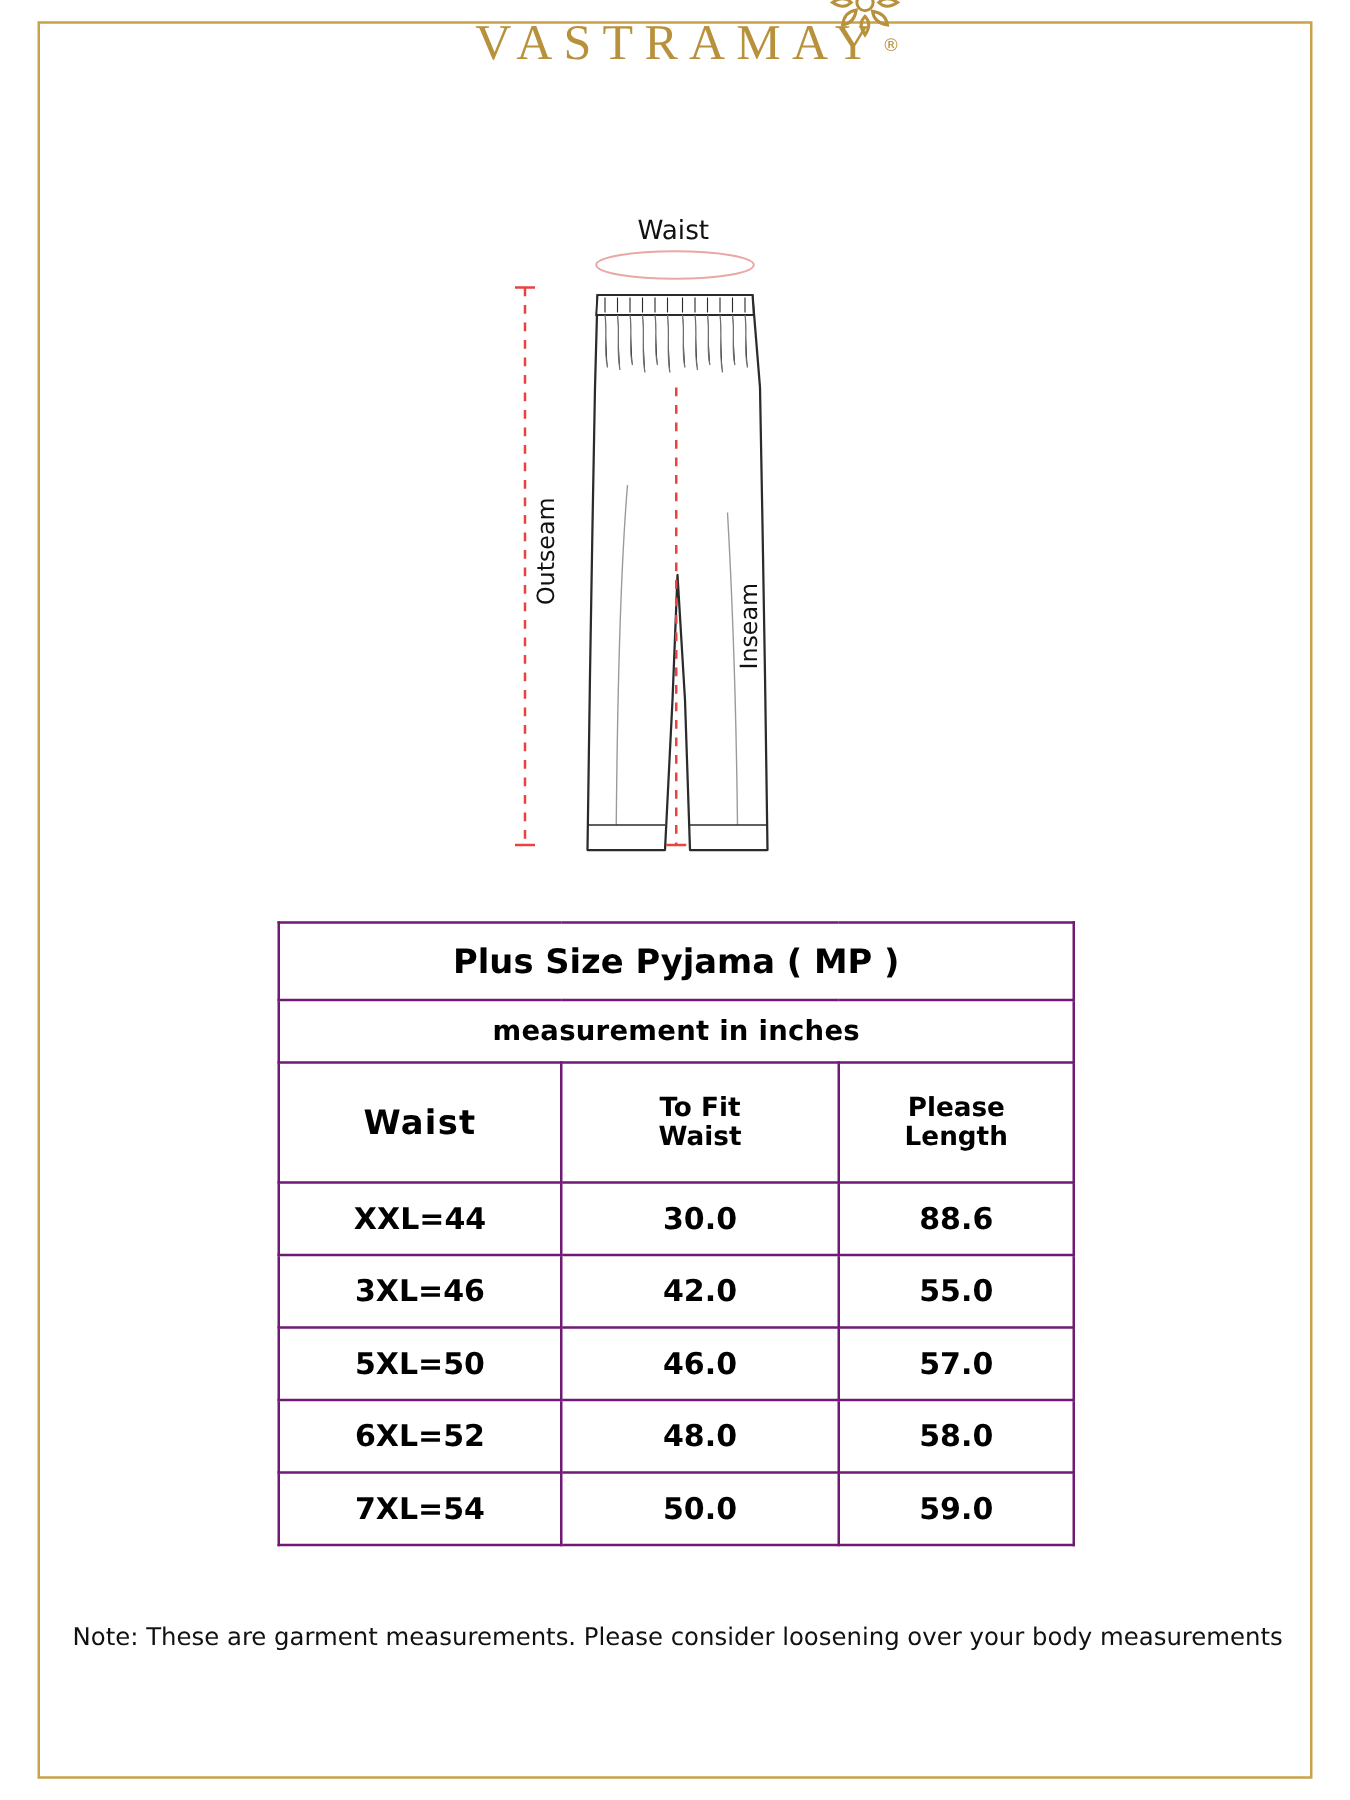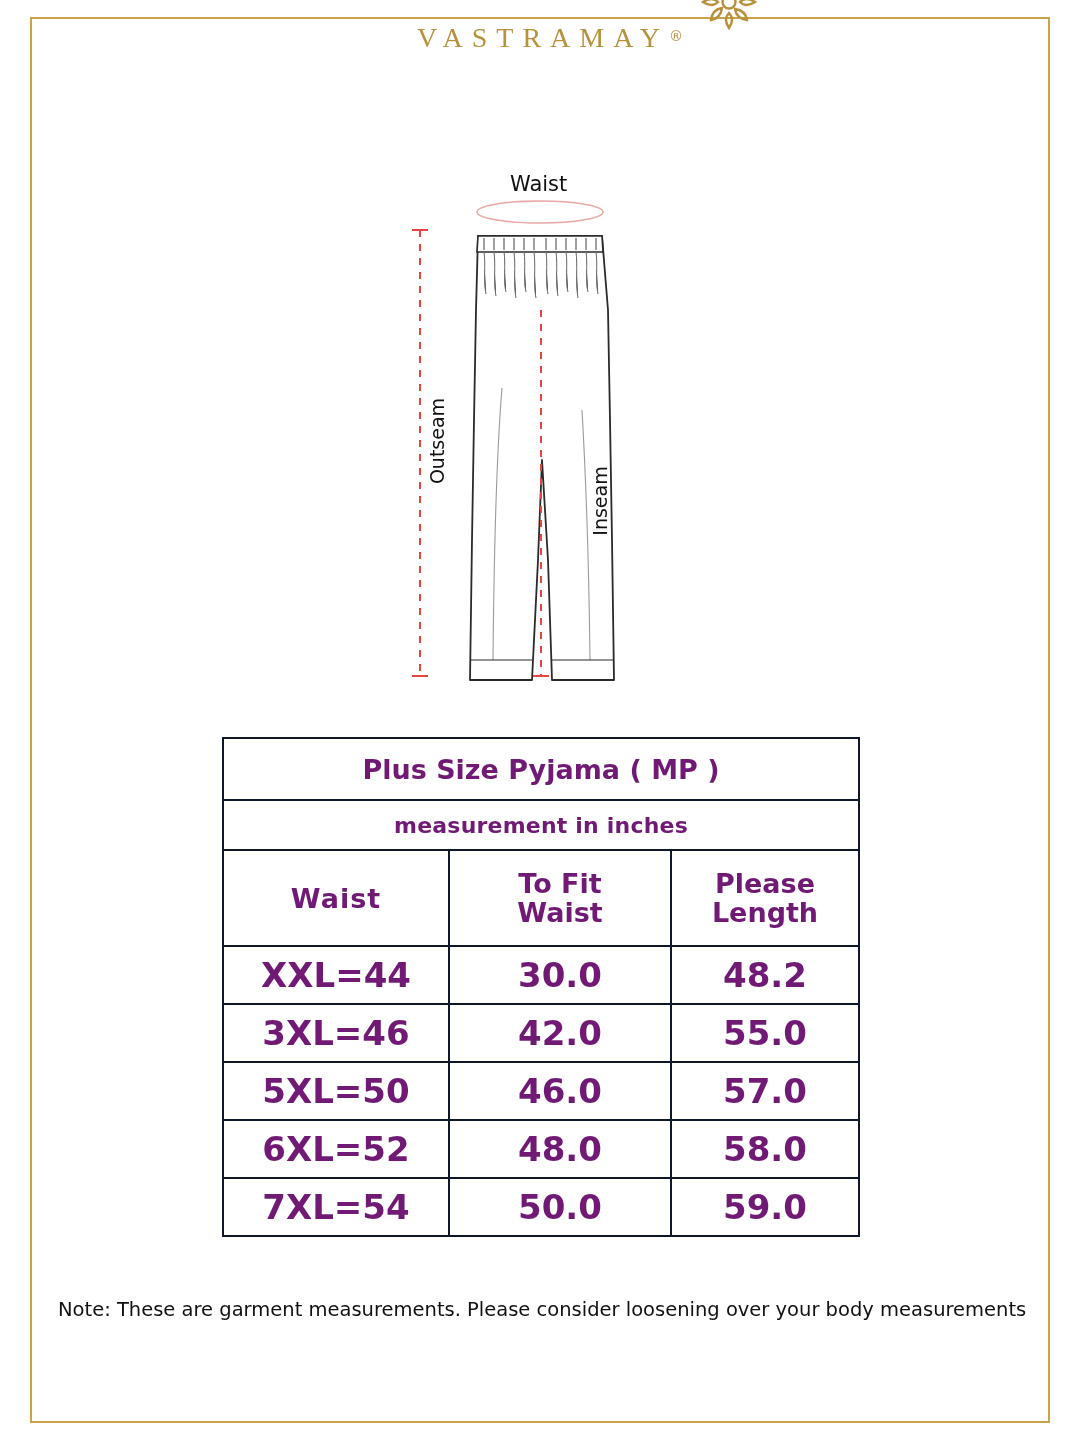--- a/index.html
+++ b/index.html
@@ -41,21 +41,21 @@
   }
   .brand-mark {
     display: block;
     margin: 0 auto;
     width: 64px;
     height: 64px;
   }
   .brand-word {
     display: inline-block;
     font-family: "Liberation Serif", serif;
-    font-size: 28px;
+    font-size: 40px;
     letter-spacing: 9px;
     color: #b8913c;
     font-weight: 400;
     margin-top: -18px;
     padding-left: 8px;
     margin-left: 12px;
   }
   .brand-reg {
     font-size: 14px;
     vertical-align: super;
@@ -115,52 +115,52 @@
     left: 222px;
     top: 737px;
     width: 636px;
   }
   table.size-table {
     border-collapse: collapse;
     width: 636px;
     table-layout: fixed;
   }
   table.size-table td {
-    border: 2px solid #0f172a;
+    border: 2px solid #701a75;
     text-align: center;
-    color: #701a75;
+    color: #000000;
   }
   .t-title {
     font-size: 27px;
     font-weight: bold;
     height: 58px;
     font-family: "DejaVu Sans", sans-serif;
   }
   .t-sub {
     font-size: 22px;
     font-weight: bold;
     height: 46px;
     color: #1a1a2e;
     letter-spacing: 0.2px;
     border-radius: 13px;
   }
   .t-head {
-    font-size: 27px;
+    font-size: 21px;
     font-weight: bold;
     height: 92px;
     line-height: 1.08;
     border-radius: 24px;
   }
   .t-head-size {
     font-size: 27px;
     font-weight: bold;
     letter-spacing: 1px;
   }
   .t-cell {
-    font-size: 34px;
+    font-size: 24px;
     font-weight: bold;
     height: 54px;
   }
   .col-a { width: 226px; }
   .col-b { width: 222px; }
   .col-c { width: 188px; }
 
   
   .note {
     position: absolute;
@@ -288,21 +288,21 @@
           </td>
           <td class="t-head">
             <div>Please</div>
             <div>Length</div>
           </td>
         </tr>
 
         <tr>
           <td class="t-cell">XXL=44</td>
           <td class="t-cell">30.0</td>
-          <td class="t-cell">48.2</td>
+          <td class="t-cell">88.6</td>
         </tr>
         <tr>
           <td class="t-cell">3XL=46</td>
           <td class="t-cell">42.0</td>
           <td class="t-cell">55.0</td>
         </tr>
         <tr>
           <td class="t-cell">5XL=50</td>
           <td class="t-cell">46.0</td>
           <td class="t-cell">57.0</td>

